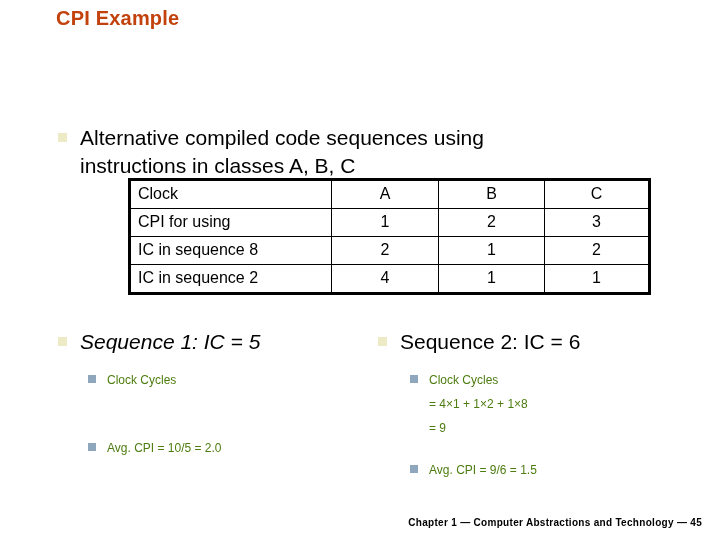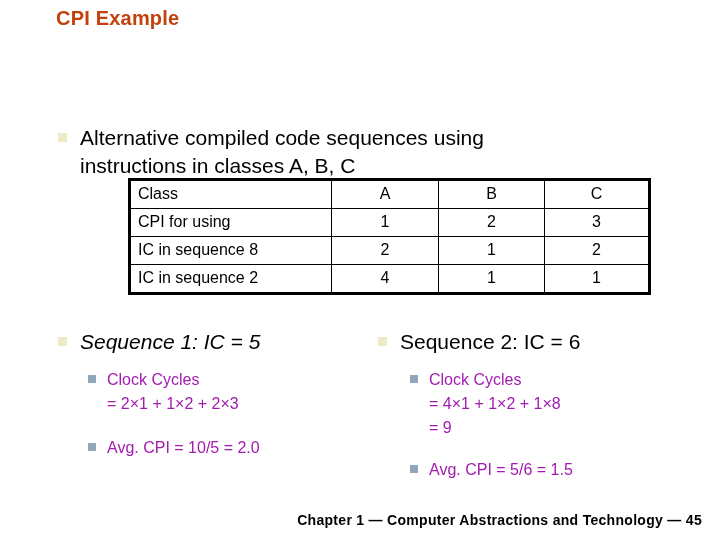--- a/index.html
+++ b/index.html
@@ -51,23 +51,23 @@
     background: #8EA7BC;
     margin-top: 7px;
     margin-right: 11px;
   }
   .bullet-text.level1 {
     font-size: 21px;
     line-height: 28px;
     color: #000000;
   }
   .bullet-text.level2 {
-    font-size: 16px;
+    font-size: 12px;
     line-height: 24px;
-    color: #a21caf;
+    color: #4d7c0f;
   }
 
   
   #intro-bullet { left: 58px; top: 96px; width: 600px; margin-top: 28px; }
   #seq1-bullet  { left: 58px; top: 328px; width: 300px; font-style: italic; }
   #seq2-bullet  { left: 378px; top: 328px; width: 290px; text-align: right; }
   #seq1-sub1    { left: 88px; top: 368px; width: 300px; }
   #seq1-sub2    { left: 88px; top: 436px; width: 300px; }
   #seq2-sub1    { left: 410px; top: 368px; width: 290px; }
   #seq2-sub2    { left: 410px; top: 458px; width: 290px; }
@@ -103,21 +103,21 @@
   col.c-label { width: 202px; }
   col.c-a { width: 107px; }
   col.c-b { width: 106px; }
   col.c-c { width: 105px; }
 
   
   #footer {
     position: absolute;
     right: 18px;
     bottom: 12px;
-    font-size: 14px;
+    font-size: 10px;
     font-weight: bold;
     color: #000000;
     letter-spacing: 0.3px;
     white-space: nowrap;
   }
   .nowrap { white-space: nowrap; }
   .line { display: block; }
 </style>
 </head>
 <body>
@@ -135,21 +135,21 @@
 <div id="cpi-table-wrap">
   <table class="cpi">
     <colgroup>
       <col class="c-label">
         <col class="c-a">
         <col class="c-b">
         <col class="c-c">
     </colgroup>
     <tbody>
       <tr>
-        <td class="label">Class</td>
+        <td class="label">Clock</td>
         <td class="num">A</td>
         <td class="num">B</td>
         <td class="num">C</td>
       </tr>
       <tr>
         <td class="label">CPI for using</td>
         <td class="num">1</td>
         <td class="num">2</td>
         <td class="num">3</td>
       </tr>
@@ -176,36 +176,35 @@
 
 <div class="bullet-row" id="seq2-bullet">
   <span class="bullet-marker level1"></span>
   <span class="bullet-text level1 nowrap">Sequence 2: IC = 6</span>
 </div>
 
 <div class="bullet-row" id="seq1-sub1">
   <span class="bullet-marker level2"></span>
   <span class="bullet-text level2">
     <span class="line">Clock Cycles</span>
-    <span class="line">= 2×1 + 1×2 + 2×3</span>
   </span>
 </div>
 
 <div class="bullet-row" id="seq1-sub2">
   <span class="bullet-marker level2"></span>
   <span class="bullet-text level2 nowrap">Avg. CPI = 10/5 = 2.0</span>
 </div>
 
 <div class="bullet-row" id="seq2-sub1">
   <span class="bullet-marker level2"></span>
   <span class="bullet-text level2">
     <span class="line">Clock Cycles</span>
     <span class="line">= 4×1 + 1×2 + 1×8</span>
     <span class="line">= 9</span>
   </span>
 </div>
 
 <div class="bullet-row" id="seq2-sub2">
   <span class="bullet-marker level2"></span>
-  <span class="bullet-text level2 nowrap">Avg. CPI = 5/6 = 1.5</span>
+  <span class="bullet-text level2 nowrap">Avg. CPI = 9/6 = 1.5</span>
 </div>
 
 <div id="footer">Chapter 1 — Computer Abstractions and Technology — 45</div>
 
 </body></html>

